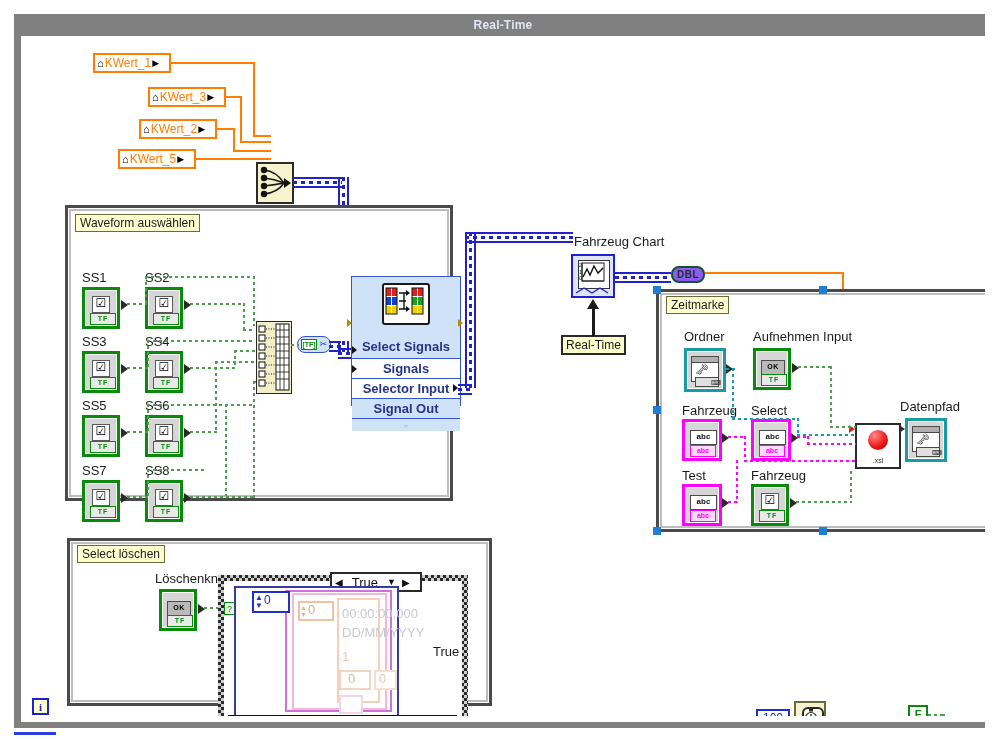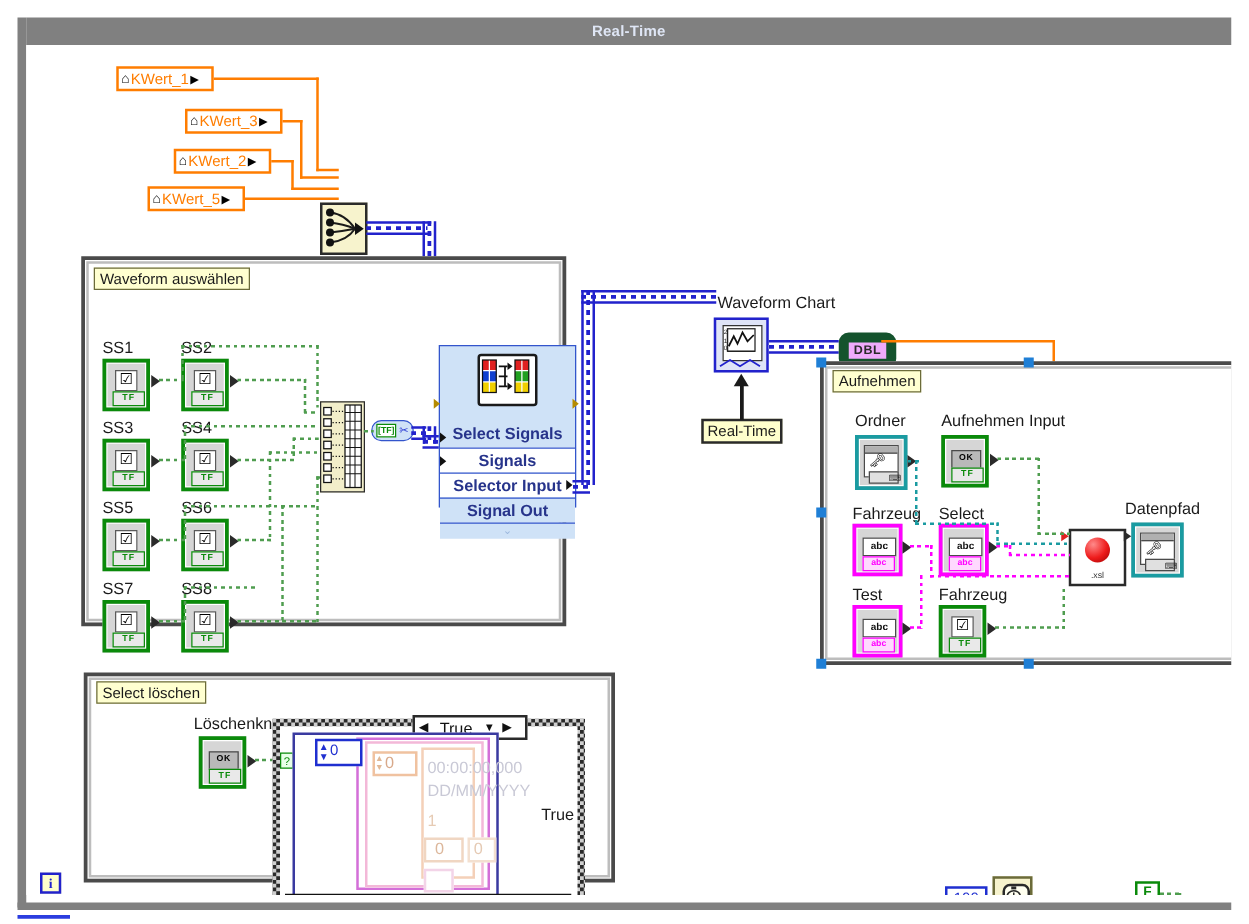--- a/index.html
+++ b/index.html
@@ -199,21 +199,21 @@
     box-sizing:border-box;
   }
   .wfchart .inner{position:absolute;left:5px;top:4px;width:30px;height:27px;background:#fff;border:1px solid #333;}
 
   
   .node-yellow{
     position:absolute;background:#ffffcc;border:2px solid #2a2a2a;
     font-size:12px;color:#1a1a1a;padding:1px 3px;white-space:nowrap;box-sizing:border-box;
   }
   .dbl-tag{
-    position:absolute;background:#f0abfc;border:8px solid #14532d;border-radius:8px;
+    position:absolute;background:#8b5cf6;border:2px solid #14532d;border-radius:8px;
     font-size:10px;font-weight:bold;color:#2a2a2a;padding:0 4px;line-height:13px;
     letter-spacing:.5px;
     text-align:center;
   }
 
   
   .xl-node{
     position:absolute;width:46px;height:46px;background:#ffffff;border:2px solid #2a2a2a;
     box-sizing:border-box;
   }
@@ -533,21 +533,21 @@
     <div class="abs" style="left:326px;top:283px;width:0;height:0;border-top:4px solid transparent;border-bottom:4px solid transparent;border-left:5px solid #b58b00;"></div>
     <div class="abs" style="left:437px;top:283px;width:0;height:0;border-top:4px solid transparent;border-bottom:4px solid transparent;border-left:5px solid #b58b00;"></div>
     <div class="abs" style="left:331px;top:310px;width:0;height:0;border-top:4px solid transparent;border-bottom:4px solid transparent;border-left:5px solid #111;"></div>
     <div class="abs" style="left:331px;top:329px;width:0;height:0;border-top:4px solid transparent;border-bottom:4px solid transparent;border-left:5px solid #111;"></div>
     <div class="abs" style="left:432px;top:348px;width:0;height:0;border-top:4px solid transparent;border-bottom:4px solid transparent;border-left:5px solid #111;"></div>
 
     <div class="wire w-dyn-h" style="left:437px;top:348px;width:14px;"></div>
     <div class="wire w-dyn-v" style="left:444px;top:196px;height:156px;"></div>
     <div class="wire w-dyn-h" style="left:444px;top:196px;width:108px;"></div>
 
-    <div class="lbl" style="left:553px;top:198px;">Waveform Chart</div>
+    <div class="lbl" style="left:553px;top:198px;">Fahrzeug Chart</div>
     <div class="wfchart" style="left:550px;top:218px;">
       <div class="inner">
         <svg width="28" height="25" viewBox="0 0 28 25" style="position:absolute;left:0;top:0;">
           <rect x="3" y="2" width="22" height="18" fill="#fff" stroke="#222" stroke-width="1"></rect>
           <polyline points="4,16 8,8 11,14 15,5 19,12 24,7" stroke="#111" stroke-width="1.4" fill="none"></polyline>
           <line x1="3" y1="2" x2="3" y2="20" stroke="#222"></line>
           <line x1="3" y1="20" x2="25" y2="20" stroke="#222"></line>
           <text x="0" y="6" font-size="5" fill="#222">2</text>
           <text x="0" y="13" font-size="5" fill="#222">1</text>
           <text x="0" y="19" font-size="5" fill="#222">0</text>
@@ -561,21 +561,21 @@
     <div class="node-yellow" style="left:540px;top:299px;">Real-Time</div>
     <div class="wire w-black" style="left:571px;top:272px;width:3px;height:28px;"></div>
     <div class="abs" style="left:566px;top:263px;width:0;height:0;border-left:6px solid transparent;border-right:6px solid transparent;border-bottom:10px solid #1a1a1a;"></div>
 
     <div class="wire w-dyn-h" style="left:594px;top:236px;width:56px;"></div>
     <div class="dbl-tag" style="left:650px;top:230px;">DBL</div>
     <div class="wire w-orange" style="left:684px;top:236px;width:139px;height:2px;"></div>
     <div class="wire w-orange" style="left:821px;top:236px;width:2px;height:157px;"></div>
 
     <div class="frame" style="left:635px;top:253px;width:335px;height:243px;"></div>
-    <div class="frame-lbl" style="left:645px;top:260px;">Aufnehmen</div>
+    <div class="frame-lbl" style="left:645px;top:260px;">Zeitmarke</div>
 
     <div class="handle" style="left:632px;top:250px;"></div>
     <div class="handle" style="left:798px;top:250px;"></div>
 
     <div class="handle" style="left:632px;top:370px;"></div>
 
     <div class="handle" style="left:632px;top:491px;"></div>
     <div class="handle" style="left:798px;top:491px;"></div>
 
     <div class="lbl" style="left:663px;top:293px;">Ordner</div>

